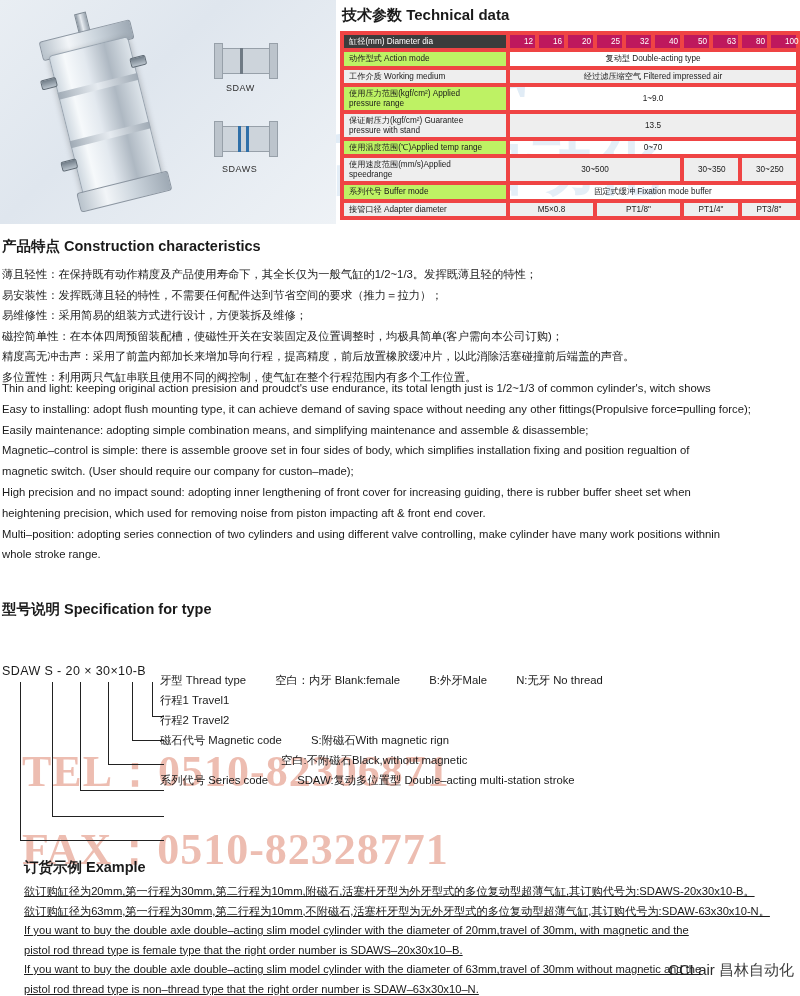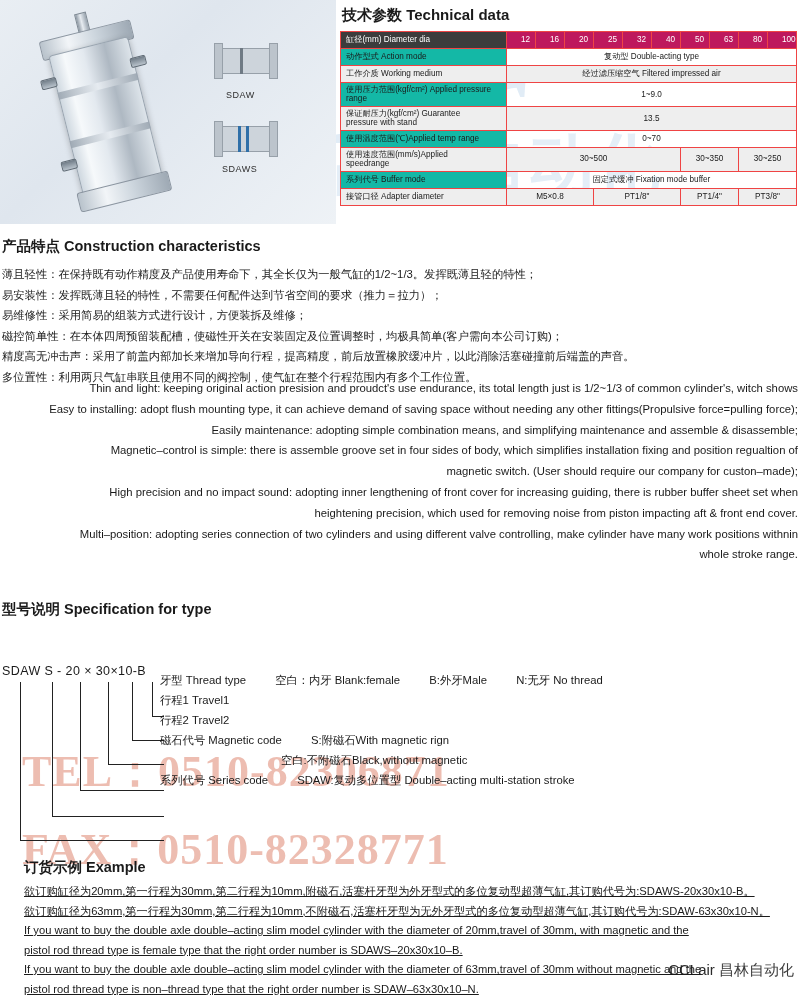--- a/index.html
+++ b/index.html
@@ -103,47 +103,47 @@
   }
   .sil .scap-l { left:0; }
   .sil .scap-r { right:0; }
   .sil-cap { position:absolute; font-size:9px; color:#2e2e2e; letter-spacing:.5px; }
 
   
   .tech-wrap { position:absolute; left:340px; top:6px; width:456px; }
   .tech-title { font-size:15px; font-weight:bold; margin:0 0 6px 2px; }
   table.tech { border-collapse:collapse; width:456px; table-layout:fixed; }
   table.tech td {
-    border:1px solid #ef4444;
+    border:4px solid #ef4444;
     font-size:8.2px;
     padding:2px 14px;
     text-align:center;
     vertical-align:middle;
     height:17px;
     line-height:1.15;
   }
   table.tech td.hdr-dark {
     background:#3c3c3c; color:#fff; text-align:left; padding-left:5px; font-size:8.2px;
   }
-  table.tech td.lbl { text-align:left; background:#14b8a6; padding-left:5px; width:166px; }
+  table.tech td.lbl { text-align:left; background:#bef264; padding-left:5px; width:166px; }
   table.tech tr.shade td { background:#eeeeee; }
   table.tech td.dianum { background:#be185d; color:#fff; width:23px; }
 
   
   .sec-h {
     font-size:14.5px; font-weight:bold; margin:0; padding:0;
   }
   #constr-head { position:absolute; left:2px; top:237px; }
   #spec-head  { position:absolute; left:2px; top:600px; }
   #example-head { position:absolute; left:24px; top:858px; }
 
   
   .cn-lines { position:absolute; left:2px; top:264px; width:796px; }
   .cn-lines div { font-size:11.3px; line-height:20.5px; white-space:nowrap; }
-  .en-lines { position:absolute; left:2px; top:378px; width:796px;text-align:right; }
+  .en-lines { position:absolute; left:2px; top:378px; width:796px; }
   .en-lines div { font-size:11.3px; line-height:20.8px; }
 
   
   .spec-area { position:absolute; left:0; top:624px; width:736px; height:230px; }
   .spec-code {
     position:absolute; left:2px; top:40px;
     font-size:12.5px; letter-spacing:.4px; white-space:nowrap;
   }
   .leader { position:absolute; background:#222; }
   .spec-rows { position:absolute; left:160px; top:46px; }
@@ -182,21 +182,21 @@
     <div class="port" style="left:104px;top:46px"></div>
     <div class="cap-bot"></div>
   </div>
 
   <div class="sil" style="left:214px; top:42px">
     <div class="scap-l"></div>
       <div class="sbody"></div>
     <div class="sline" style="left:26px"></div>
     <div class="scap-r"></div>
   </div>
-  <div class="sil-cap" style="left:226px; top:90px">SDAW</div>
+  <div class="sil-cap" style="left:226px; top:83px">SDAW</div>
 
   <div class="sil" style="left:214px; top:120px">
     <div class="scap-l"></div>
       <div class="sbody"></div>
     <div class="sline" style="left:24px; background:#2f6fa8"></div>
     <div class="sline" style="left:32px; background:#2f6fa8"></div>
     <div class="scap-r"></div>
   </div>
   <div class="sil-cap" style="left:222px; top:164px">SDAWS</div>
 </div>

